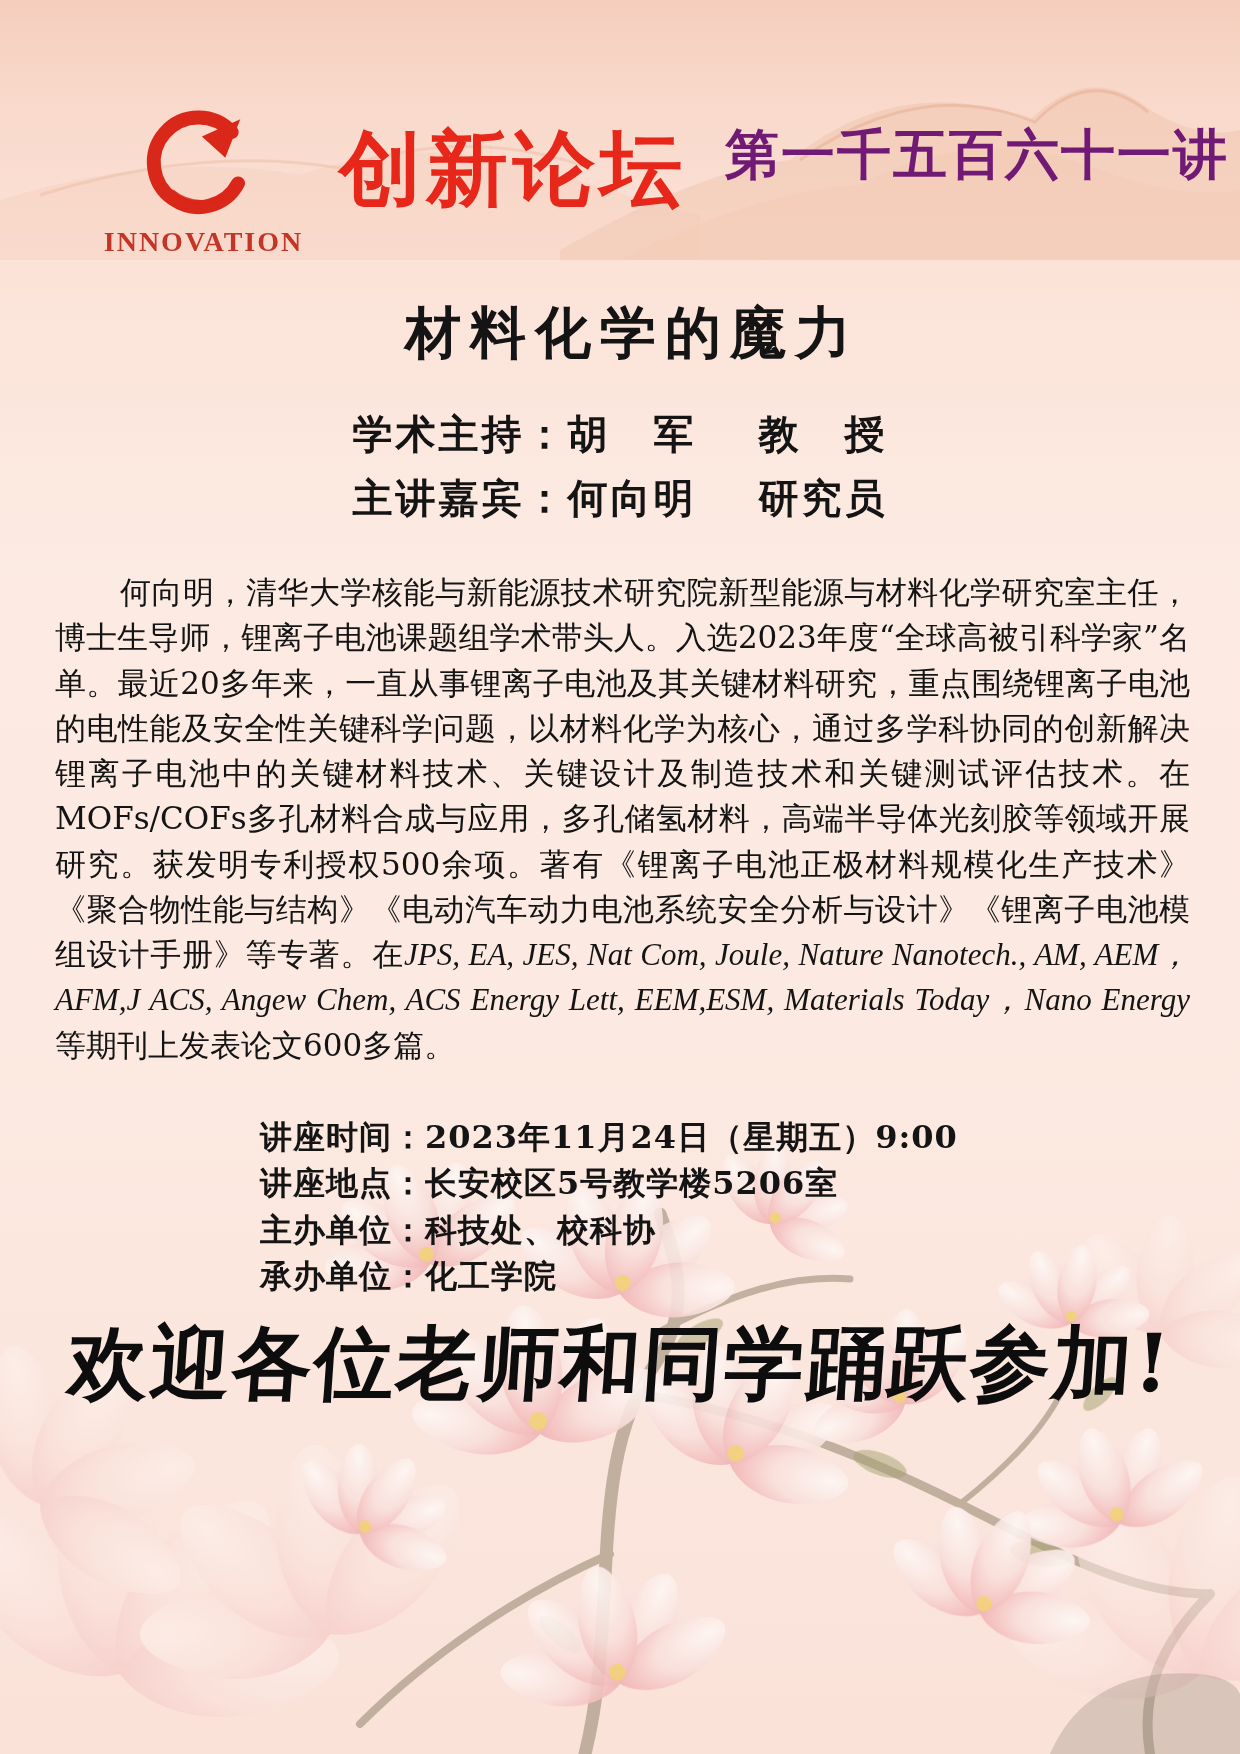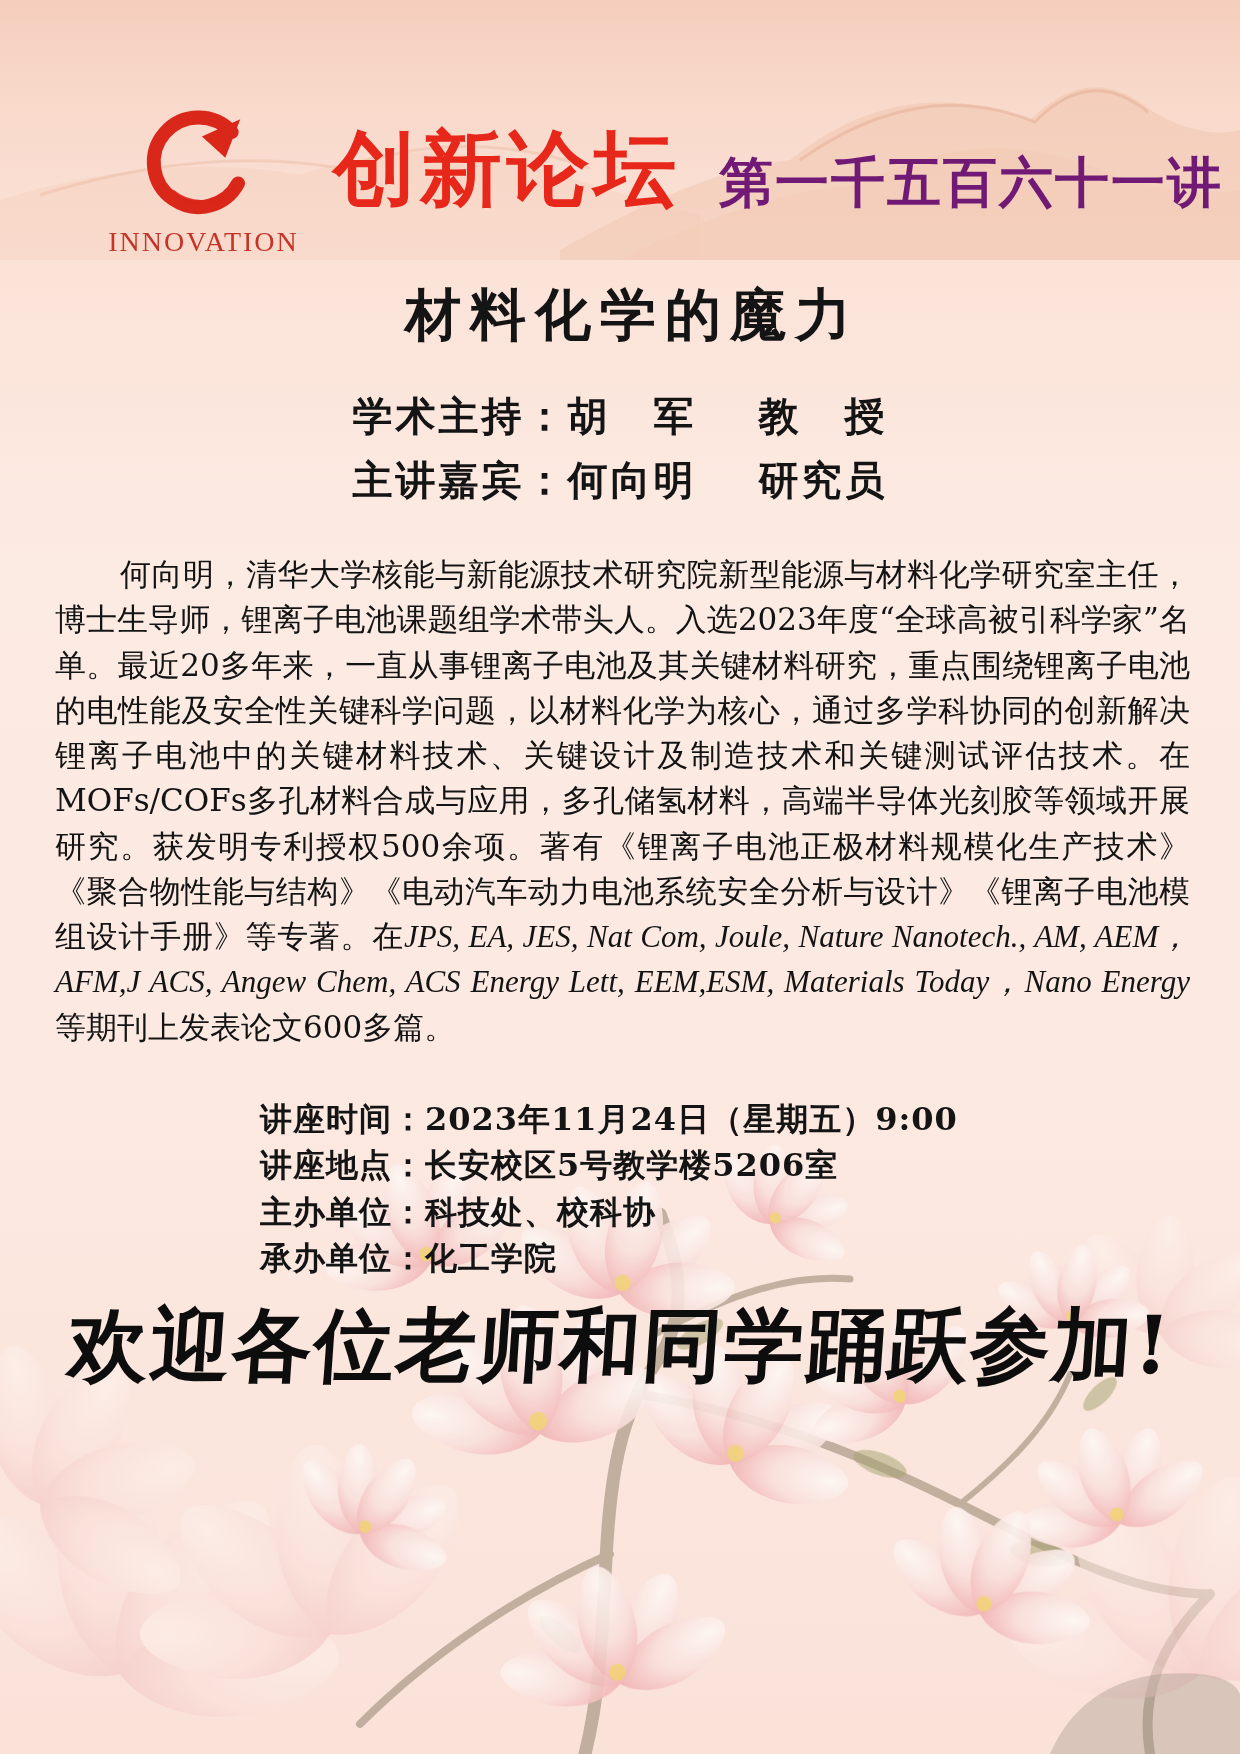--- a/index.html
+++ b/index.html
@@ -12,29 +12,29 @@
   #mountains{top:0;}
   #flowers{bottom:0;}
   .content{position:relative;z-index:2;}
 
   
   .header{display:flex;align-items:flex-start;padding:98px 0 0 96px;}
   .logo-block{width:215px;text-align:center;flex:0 0 auto;}
   .logo-block svg{width:128px;height:128px;display:block;margin:0 auto;}
   .logo-text{
     font-family:"Liberation Serif","DejaVu Serif",serif;
-    font-size:28px;color:#c53527;letter-spacing:2px;margin-top:0px;
+    font-size:28px;color:#c53527;letter-spacing:2px;margin-top:0px;font-weight:bold;
   }
-  .title-block{display:flex;align-items:flex-end;margin-left:22px;margin-top:30px;white-space:nowrap;}
+  .title-block{display:flex;align-items:flex-start;margin-left:28px;margin-top:30px;white-space:nowrap;}
   .forum-title{font-size:82px;font-weight:700;color:#e6271a;letter-spacing:5px;line-height:1;}
   .lecture-no{font-size:54px;font-weight:700;color:#701a75;letter-spacing:2px;margin-left:38px;line-height:1;}
 
   
   .main-title{
-    text-align:center;margin-top:20px;font-size:56px;letter-spacing:9px;font-weight:600;
+    text-align:center;margin-top:38px;font-size:56px;letter-spacing:9px;font-weight:600;
     font-family:"DejaVu Serif","Liberation Serif",serif;
     padding-left:25px;
   }
   .speakers{margin-top:30px;font-family:"DejaVu Serif","Liberation Serif",serif;}
   .speaker-line{display:flex;justify-content:center;font-size:40px;font-weight:600;line-height:1.6;letter-spacing:3px;}
   .speaker-line .s-title{margin-left:62px;}
 
   
   .bio{
     margin:40px 50px 9px 55px;font-size:31px;line-height:1.46;text-align:justify;

